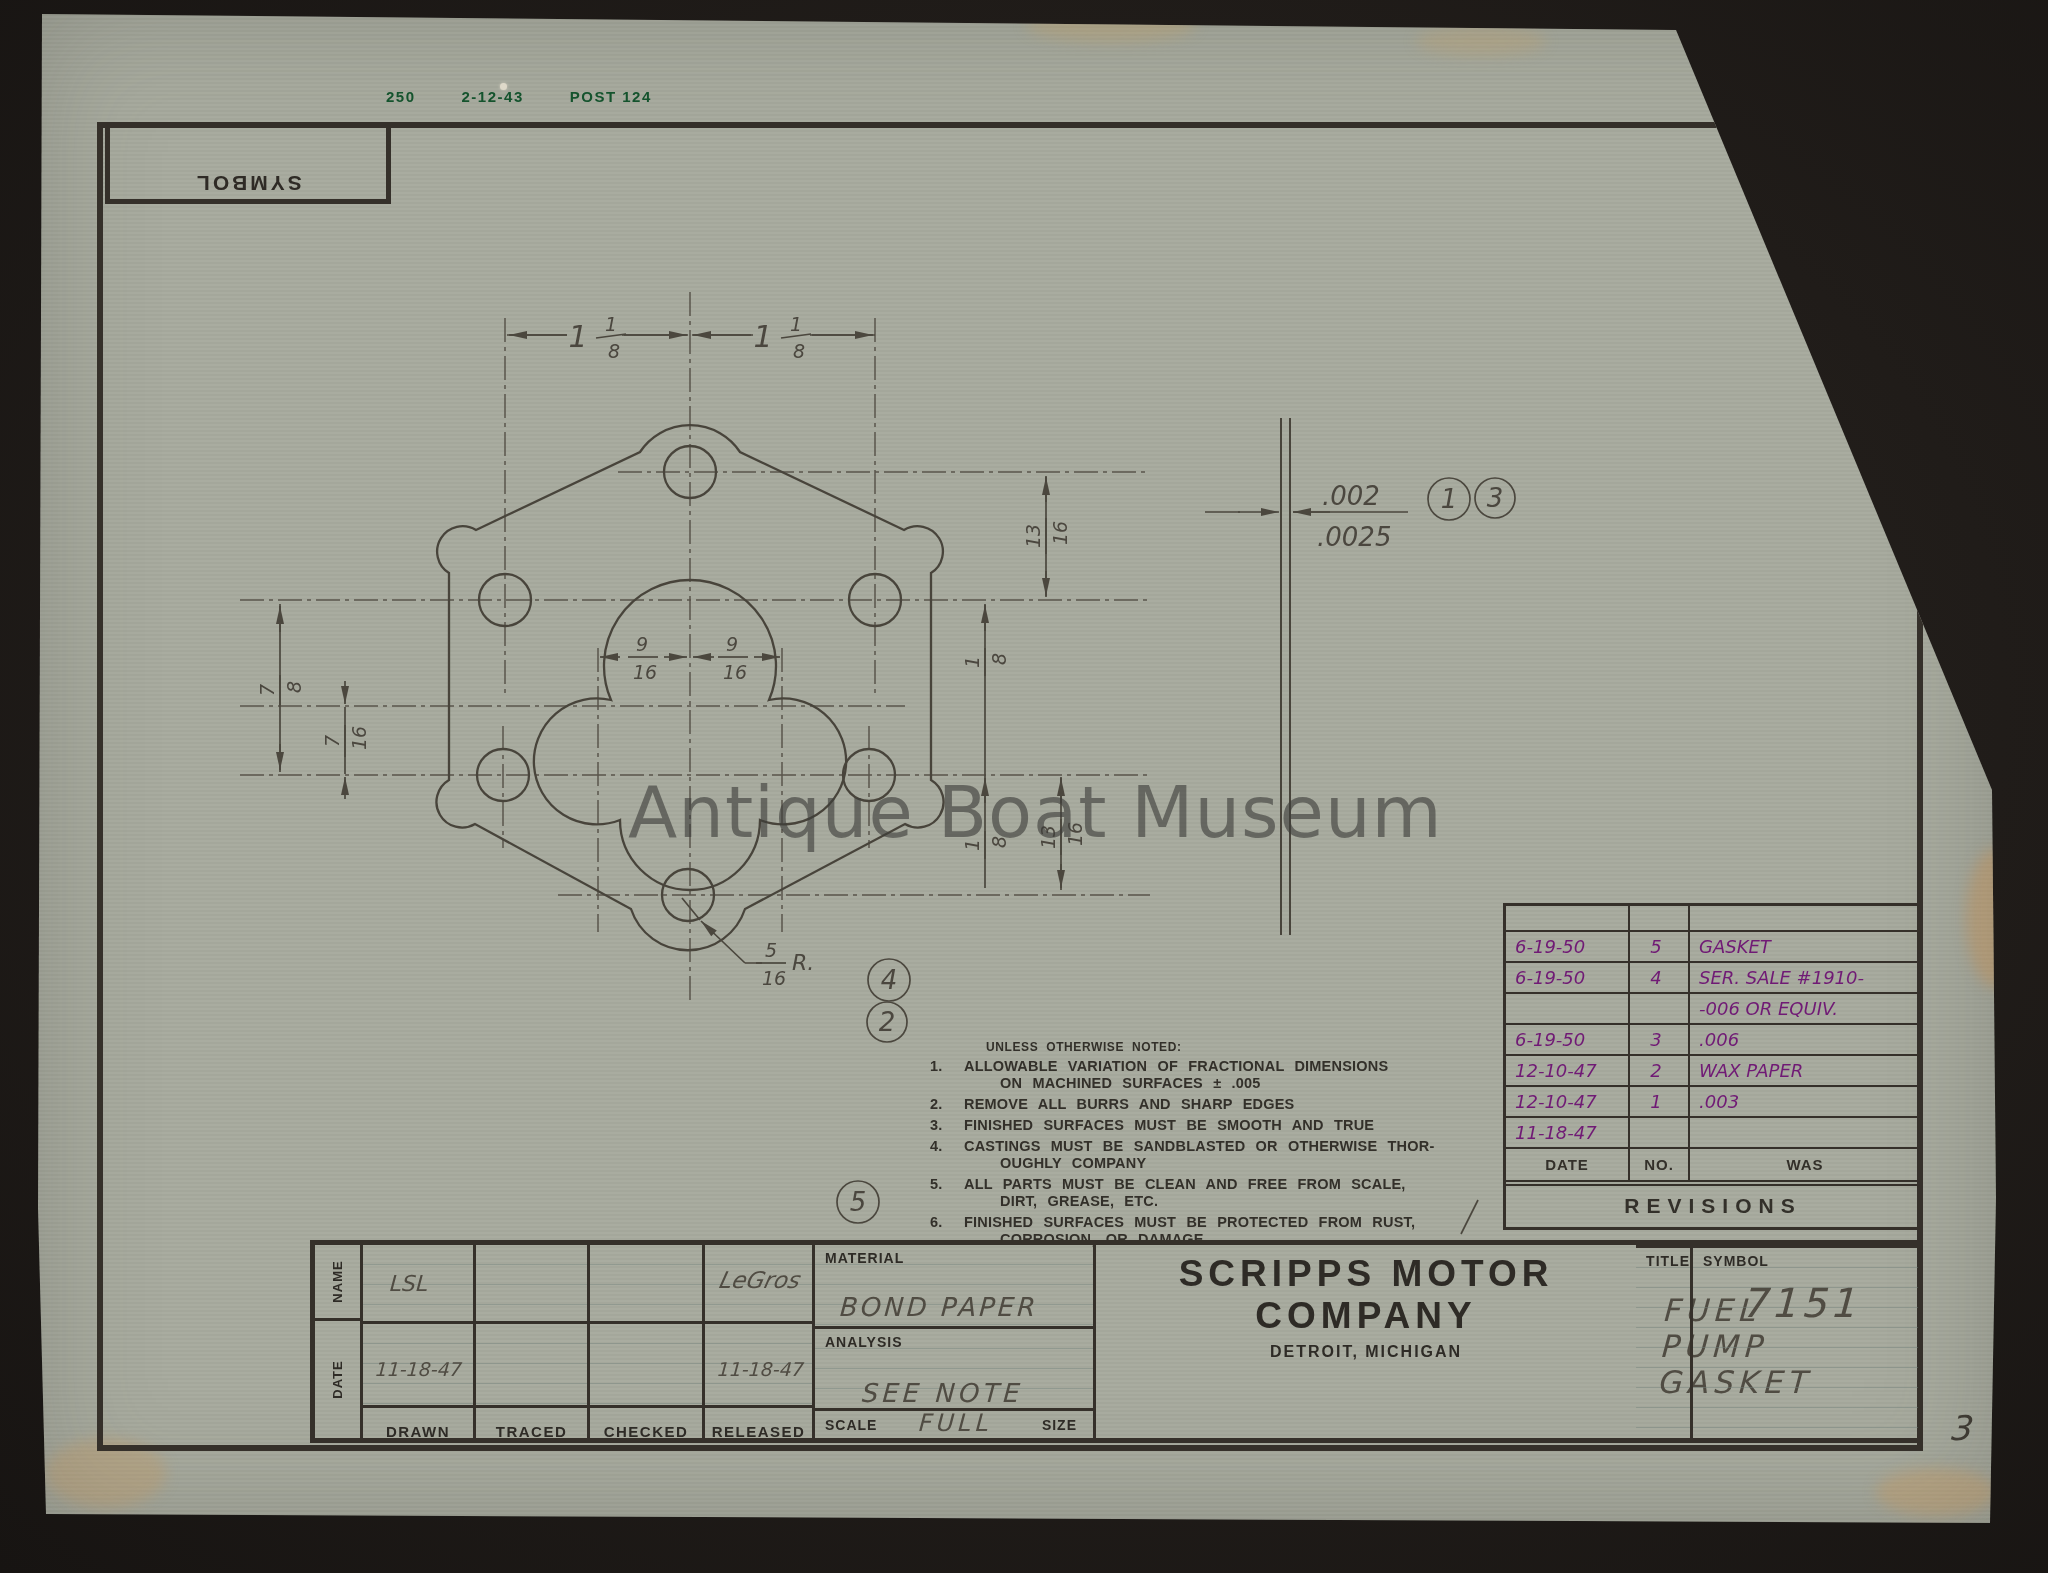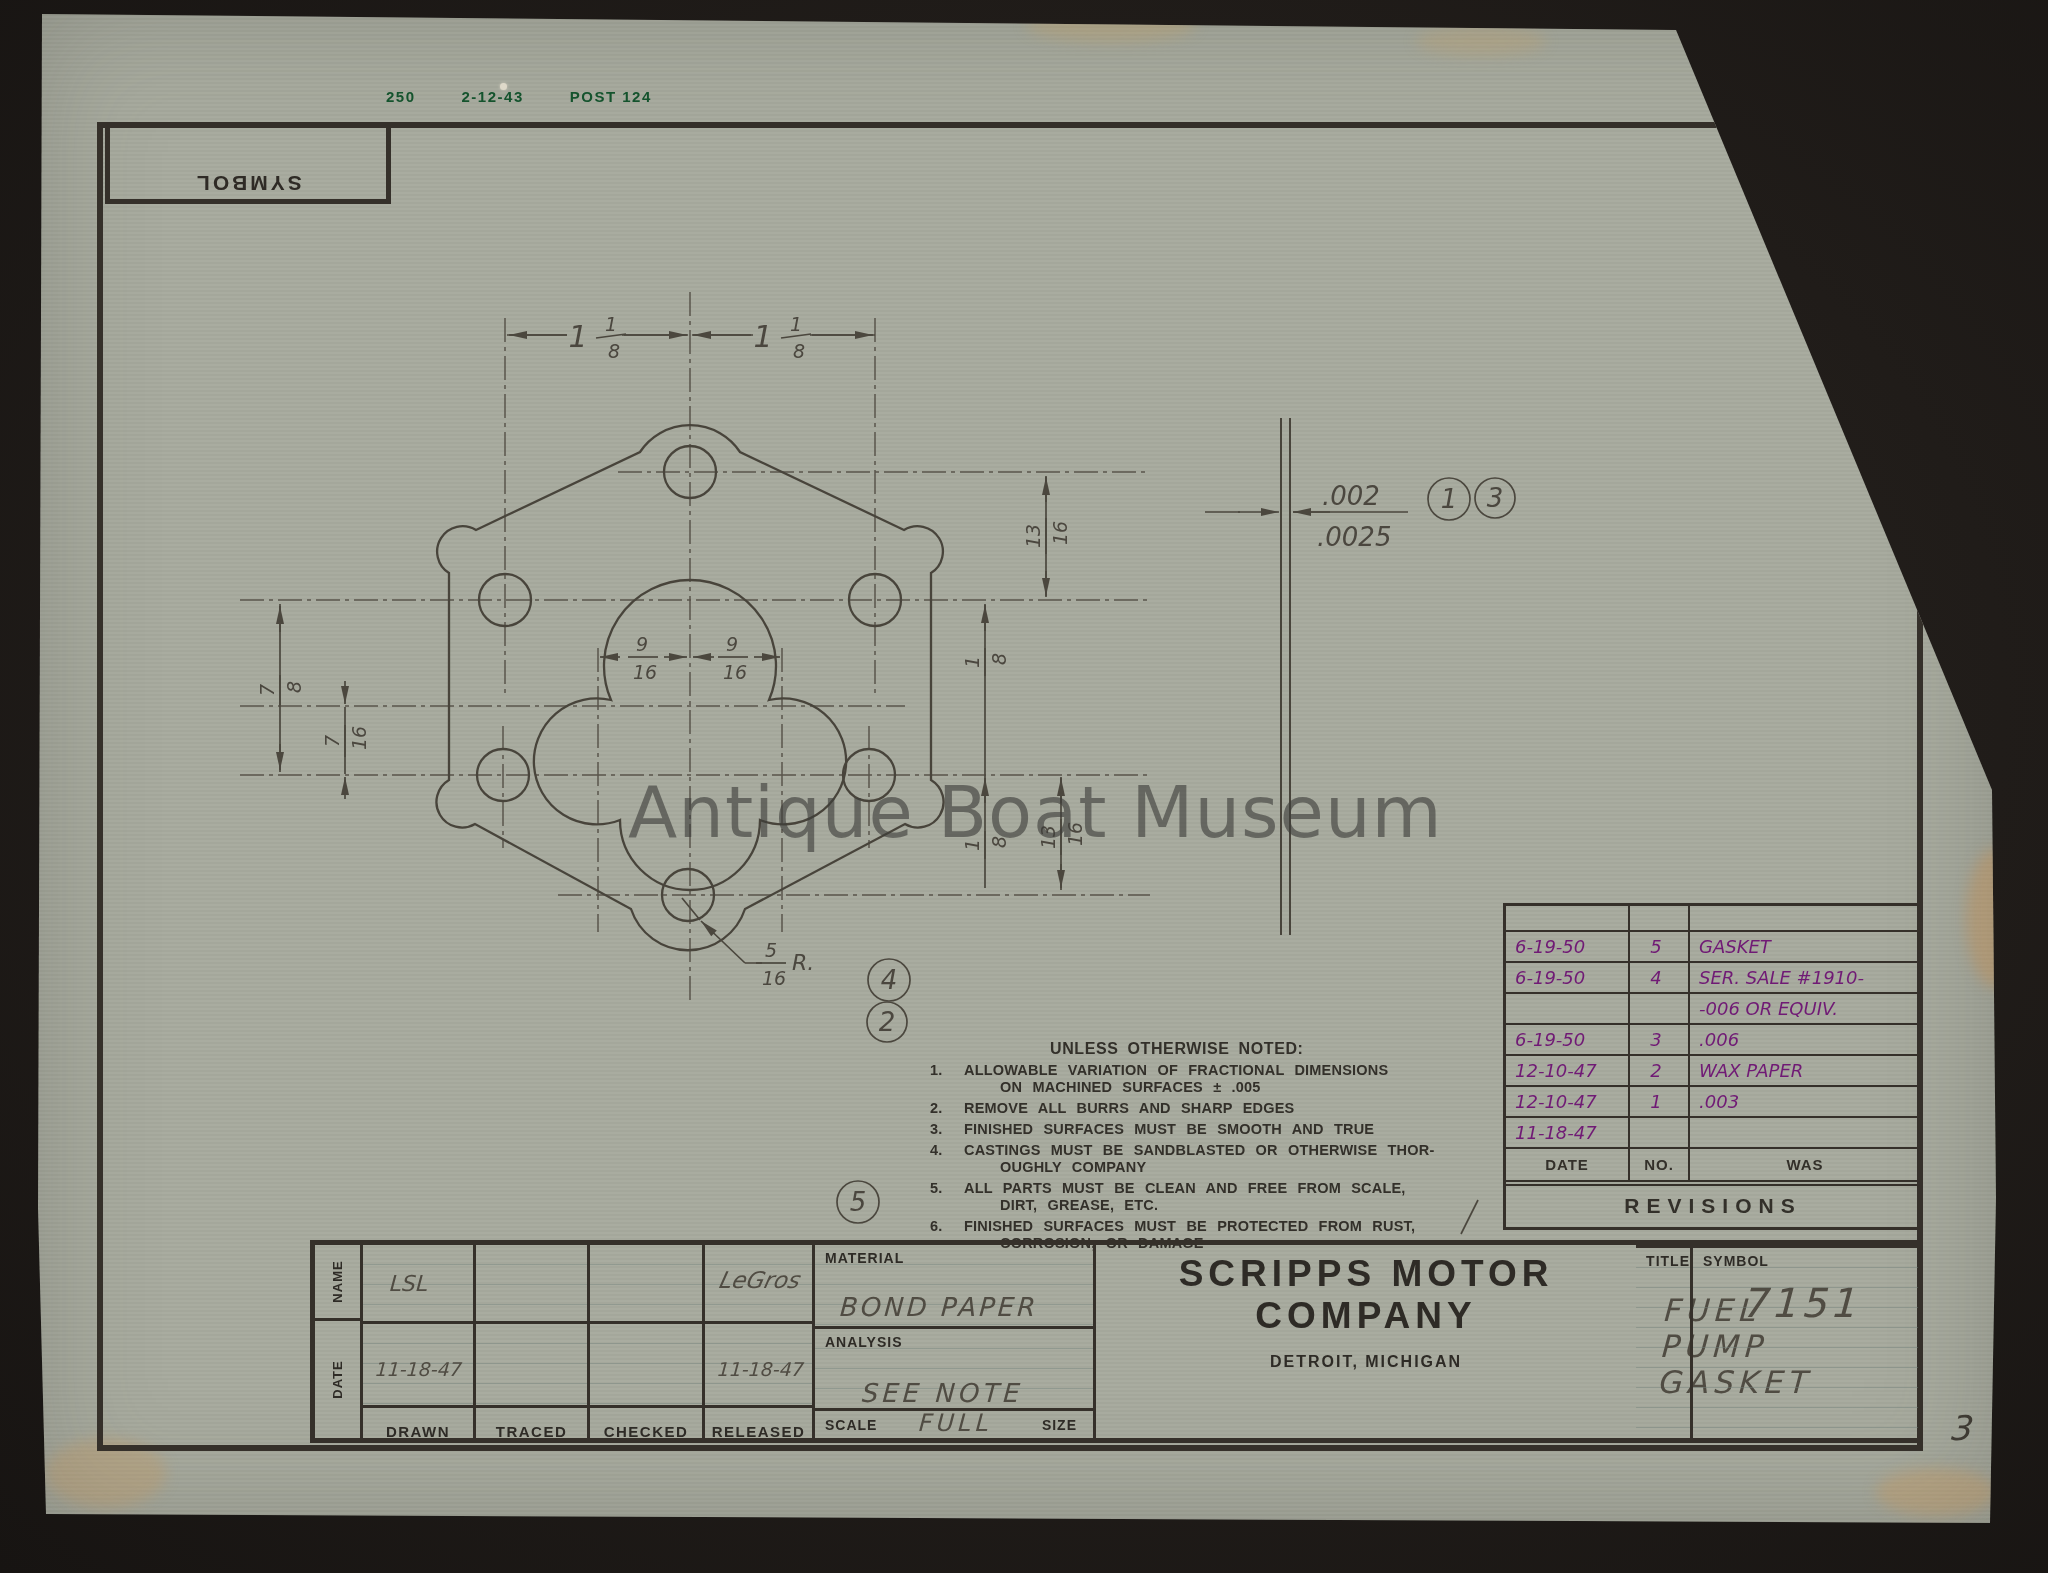--- a/index.html
+++ b/index.html
@@ -43,21 +43,21 @@
   .dl   { fill:none; stroke:#4b473e; stroke-width:1.7; }
   .ht   { font-family:"DejaVu Sans", sans-serif; font-style:italic; fill:#4b473f; }
   .t19  { font-size:19px; } .t22 { font-size:22px; } .t26 { font-size:26px; } .t30 { font-size:30px; }
 
   
   .watermark { position:absolute; left:592px; top:762px; font-family:"DejaVu Sans",sans-serif;
      font-size:72px; color:rgba(62,62,58,0.62); white-space:nowrap; letter-spacing:1px; z-index:9; }
 
   
   .notes { position:absolute; left:894px; top:1032px; width:580px; color:#33302a; }
-  .notes-heading { margin-left:120px; font-weight:bold; font-size:16px; letter-spacing:.6px; word-spacing:4px; }
+  .notes-heading { margin-left:56px; font-weight:bold; font-size:12px; letter-spacing:.6px; word-spacing:4px; }
   .note-item { display:flex; margin-top:4px; font-weight:bold; font-size:14.5px;
                letter-spacing:.2px; word-spacing:6px; line-height:17px; }
   .note-no { width:34px; flex:none; }
   .note-l2 { padding-left:36px; }
 
   
   .rev { position:absolute; left:1467px; top:895px; width:420px; border:3px solid #35302a;
          color:#33302a; background:transparent; }
   .rev-grid { display:grid; grid-template-columns:122px 62px 1fr; }
   .rev-grid > div { border-bottom:2px solid #35302a; height:31px; overflow:hidden; }
@@ -84,21 +84,21 @@
   .ruled { background-image:repeating-linear-gradient(to bottom,
             transparent 0 19px, rgba(115,130,124,.45) 19px 20px); }
   .tb-colhead { font-weight:bold; font-size:15px; letter-spacing:1.5px; text-align:center; padding-top:15px; }
   .tb-mid { width:281px; flex:none; border-left:3px solid #35302a; display:flex; flex-direction:column; }
   .tb-celllabel { font-weight:bold; font-size:14px; letter-spacing:1px; padding:5px 0 0 10px; }
   .tb-mat { height:92px; } .tb-ana { height:84px; border-top:3px solid #35302a; }
   .tb-scale { height:33px; border-top:3px solid #35302a; display:flex; align-items:center; }
   .tb-right { flex:1; border-left:3px solid #35302a; display:flex; flex-direction:row; }
   .tb-company { height:76px; text-align:center; }
   .tb-company .cname { font-weight:bold; font-size:37px; letter-spacing:5px; padding-top:8px; }
-  .tb-company .ccity { font-weight:bold; font-size:16px; letter-spacing:2px; margin-top:16px; }
+  .tb-company .ccity { font-weight:bold; font-size:16px; letter-spacing:2px; margin-top:6px; }
   .tb-trow { flex:1; border-top:3px solid #35302a; display:flex; }
   .tb-title { flex:1; position:relative; }
   .tb-symbol { width:228px; flex:none; border-left:3px solid #35302a; position:relative; }
   .hw-name { font-size:22px; padding:26px 0 0 28px; }
   .hw-sig  { font-size:23px; padding:22px 0 0 18px; transform:skewX(-14deg); }
   .hw-date { font-size:19px; padding:34px 0 0 14px; white-space:nowrap; }
   .hw-mat  { font-size:26px; letter-spacing:3px; padding:26px 0 0 26px; }
   .hw-ana  { font-size:26px; letter-spacing:4px; padding:28px 0 0 48px; }
   .hw-scalev { font-size:24px; letter-spacing:4px; margin-left:42px; margin-top:-4px; }
   .hw-titlev { position:absolute; left:26px; top:44px; font-size:31px; letter-spacing:5px; }

